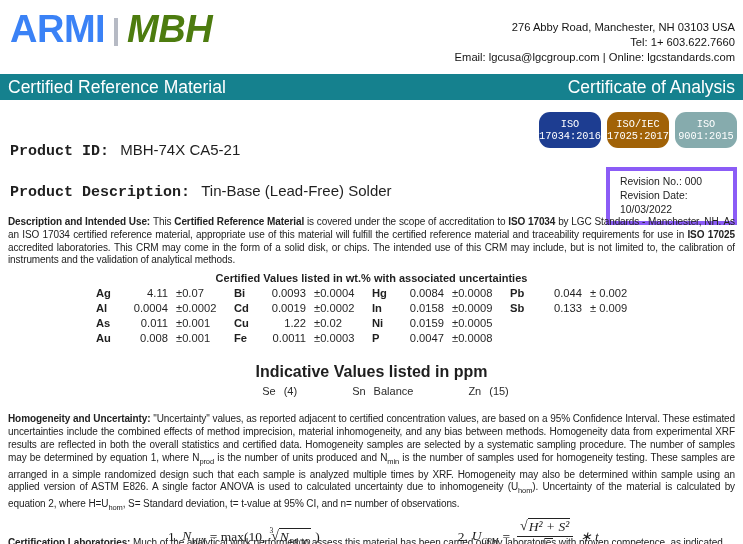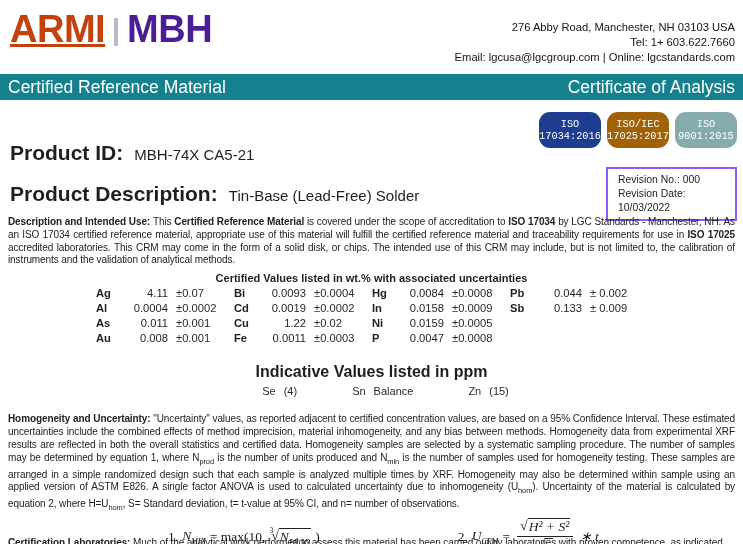--- a/index.html
+++ b/index.html
@@ -5,43 +5,43 @@
   * { margin:0; padding:0; box-sizing:border-box; }
   html,body { background:#e8e8e8; }
   .page {
     position:relative; width:743px; height:544px; margin:0 auto;
     background:#ffffff; overflow:hidden;
     font-family:"Liberation Sans", sans-serif; color:#1f1f1f;
   }
   .b { font-weight:bold; }
   
   .logo { position:absolute; left:10px; top:8px; display:flex; align-items:center; }
-  .logo-armi { font-size:38px; font-weight:bold; color:#c2410c; letter-spacing:-0.5px;text-decoration:underline; }
+  .logo-armi { font-size:38px; font-weight:bold; color:#3b82f6; letter-spacing:-0.5px; }
   .logo-divider { width:4px; height:28px; background:#b6bac4; margin:4px 9px 0 9px; }
-  .logo-mbh { font-size:38px; font-weight:bold; color:#4c1d95; letter-spacing:-0.5px; }
+  .logo-mbh { font-size:38px; font-weight:bold; color:#4d7c0f; letter-spacing:-0.5px;font-style:italic; }
   .contact { position:absolute; right:8px; top:20px; text-align:right; font-size:11.2px; line-height:15px; color:#141414; }
   
   .banner {
     position:absolute; left:0; top:74px; width:743px; height:26px; background:#15818e;
     color:#ffffff; display:flex; justify-content:space-between; align-items:center;
     padding:0 8px; font-size:17.5px;
   }
   
   .badges { position:absolute; top:112px; right:6px; display:flex; gap:6px; }
   .badge {
     width:62px; height:36px; border-radius:11px; color:#ffffff; text-align:center;
     font-size:10.3px; line-height:12.5px; display:flex; flex-direction:column; justify-content:center;font-family:Liberation Mono, monospace;
   }
   
   .product-line { position:absolute; left:10px; font-size:15px; }
-  .pl-label { font-weight:bold; font-size:21px; }
+  .pl-label { font-weight:bold; font-size:15px;font-family:Liberation Mono, monospace; }
   .pl-value { margin-left:7px; }
   
   .revision {
-    position:absolute; right:6px; top:167px; width:131px; border:2px solid #8b5cf6;
+    position:absolute; right:6px; top:167px; width:131px; border:4px solid #8b5cf6;
     padding:4px 16px 4px 10px; font-size:10.4px; line-height:14px; color:#222;
   }
   
   .body { position:absolute; left:8px; top:216px; width:727px; }
   .para { font-size:10px; letter-spacing:-0.1px; line-height:12.8px; text-align:justify; color:#222; }
   sub { font-size:7.5px; }
   
   .cv-title { text-align:center; font-weight:bold; font-size:11px; margin-top:5px; }
   .cv-table { display:flex; padding-left:88px; margin-top:2px; }
   .cv-col { width:138px; }

